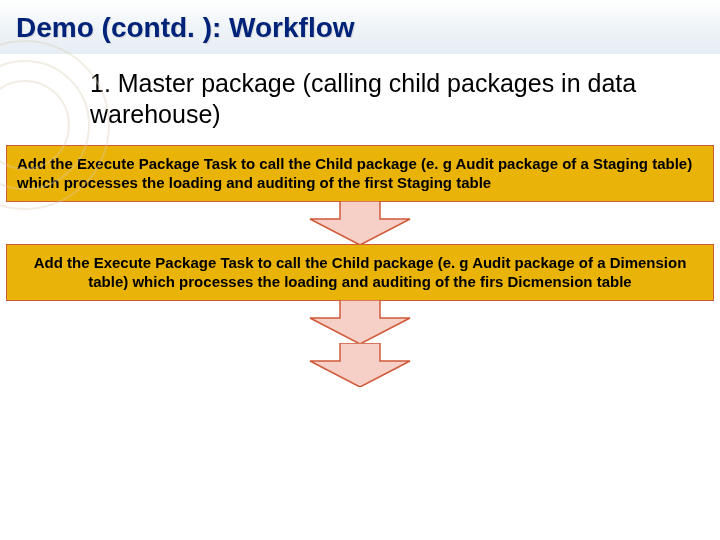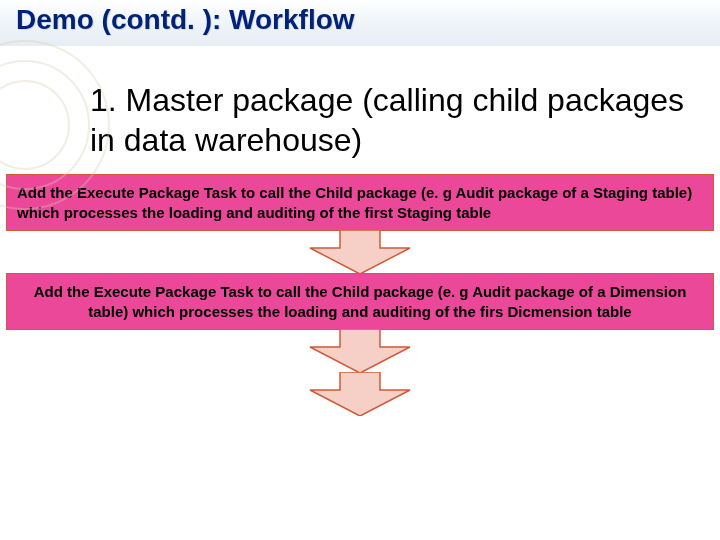--- a/index.html
+++ b/index.html
@@ -22,45 +22,44 @@
   .bg-circles span {
     position: absolute;
     border: 2px solid #d9cdb3;
     border-radius: 50%;
   }
   .bg-circles .c1 { width: 170px; height: 170px; left: 0; top: 0; }
   .bg-circles .c2 { width: 130px; height: 130px; left: 20px; top: 20px; }
   .bg-circles .c3 { width: 90px;  height: 90px;  left: 40px; top: 40px; }
   .header {
     width: 100%;
-    padding: 4px 16px 10px 16px;
+    padding: 12px 16px 10px 16px;
     background: linear-gradient(to bottom, #ffffff 0%, #eef3f8 55%, #e6edf4 100%);
   }
   .title {
     font-size: 28px;
     font-weight: bold;
     color: #00237a;
     text-shadow: 1px 1px 0 #d8d8d8;
   }
   .subtitle-wrap {
     padding: 14px 30px 10px 90px;
     background: #ffffff;
   }
   .subtitle {
-    font-size: 32px;
+    font-size: 25px;
     color: #000000;
     line-height: 1.25;
-    margin-top: 20px;
   }
   .flow {
     padding: 4px 6px 0 6px;
   }
   .step-box {
     border: 1.5px solid #cf5a3a;
-    background: #ec4899;
+    background: #eab308;
     padding: 8px 10px;
     font-size: 15px;
     font-weight: bold;
     color: #000000;
     line-height: 1.3;
   }
   .step-box.center { text-align: center; }
   .arrow-wrap {
     width: 100%;
     display: flex;

